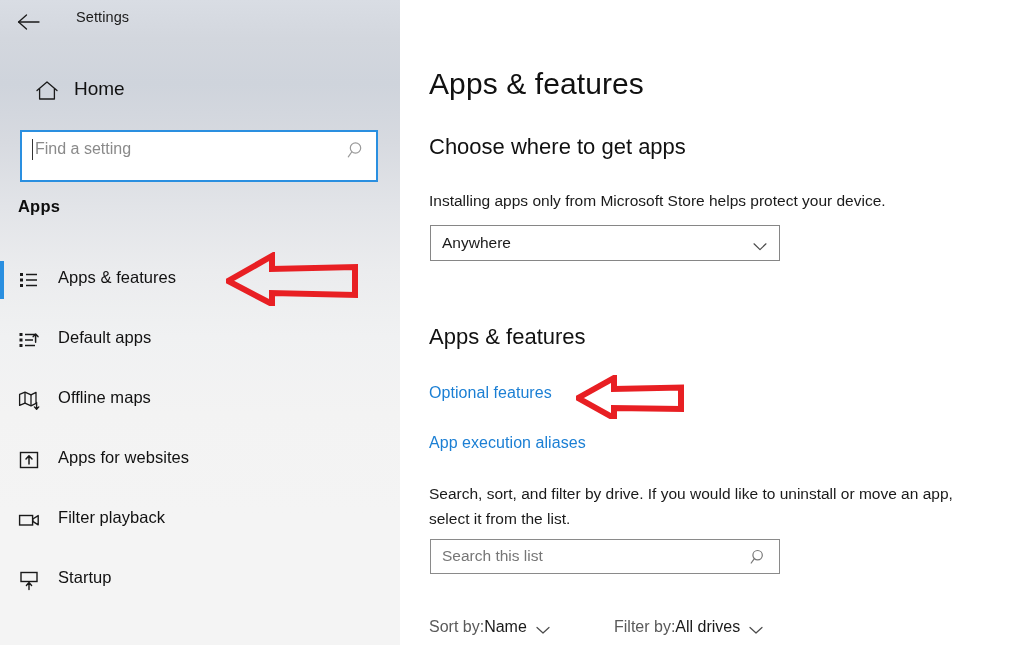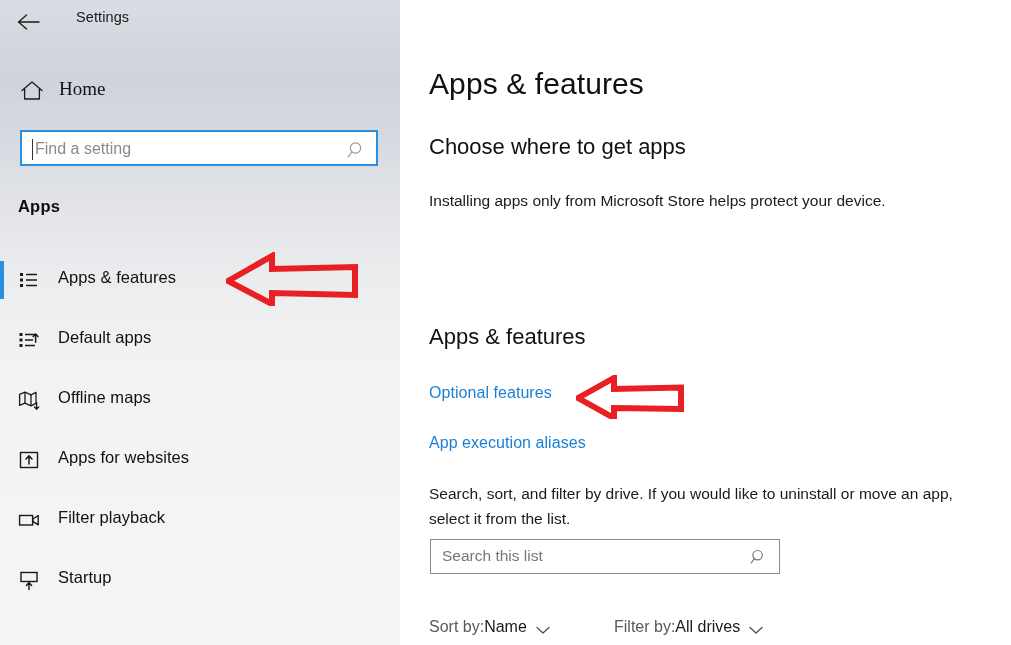--- a/index.html
+++ b/index.html
@@ -48,41 +48,40 @@
   #settings-title {
     position: absolute;
     left: 76px; top: 9px;
     font-size: 14.5px;
     color: #1a1a1a;
     letter-spacing: .1px;
   }
 
   #home-row {
     position: absolute;
-    left: 0; top: 74px;
+    left: 15px; top: 74px;
     width: 384px; height: 36px;
     display: flex; align-items: center;
     cursor: pointer;
-    font-family: Liberation Serif, serif;
   }
   #home-icon {
     position: absolute; left: 18px; top: 3px;
     width: 28px; height: 28px;
     display: flex; align-items: center; justify-content: center;
   }
   #home-label {
     position: absolute; left: 59px; top: 4px;
     font-size: 19px; color: #111;
   }
 
   
   #find-setting-box {
     position: absolute;
     left: 20px; top: 130px;
-    width: 358px; height: 36px;
+    width: 358px; height: 52px;
     box-sizing: border-box;
     background: #ffffff;
     border: 2px solid #2a8fe0;
     display: flex; align-items: center;
     cursor: text;
   }
   #caret {
     position: absolute;
     left: 10px; top: 7px;
     width: 1px; height: 21px;
@@ -369,20 +368,28 @@
   </div>
 
   <div id="main">
 
     <div id="page-title">Apps &amp; features</div>
 
     <div id="choose-heading">Choose where to get apps</div>
 
     <div id="install-desc">Installing apps only from Microsoft Store helps protect your device.</div>
 
+    <div id="source-select-box">
+      <span id="source-select-value">Anywhere</span>
+      <span id="source-chevron">
+        <svg width="14" height="10" viewBox="0 0 14 10">
+          <path d="M1 1.8 L7 7.6 L13 1.8" fill="none" stroke="#4a4a4a" stroke-width="1.2" stroke-linecap="round" stroke-linejoin="round"></path>
+        </svg>
+      </span>
+    </div>
 
     <div id="section-heading">Apps &amp; features</div>
 
     <div class="link" id="link-optional">Optional features</div>
     <div class="link" id="link-aliases">App execution aliases</div>
 
     <div id="list-desc">Search, sort, and filter by drive. If you would like to uninstall or move an app, select it from the list.</div>
 
     <div id="search-list-box">
       <input id="search-list-input" type="text" placeholder="Search this list" style="">

